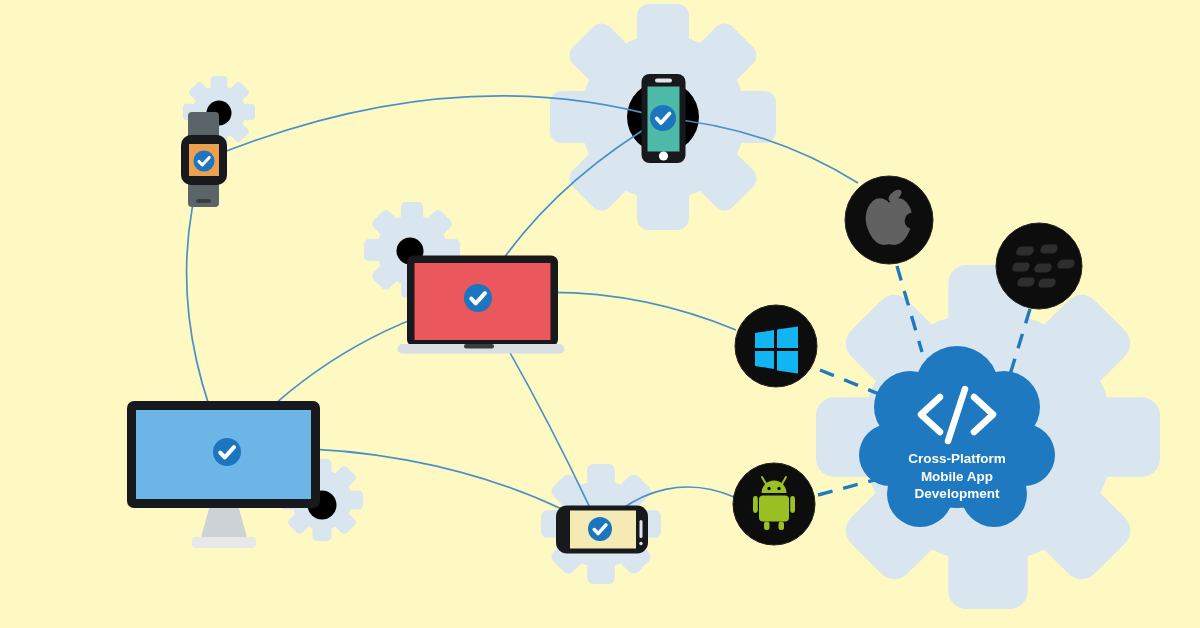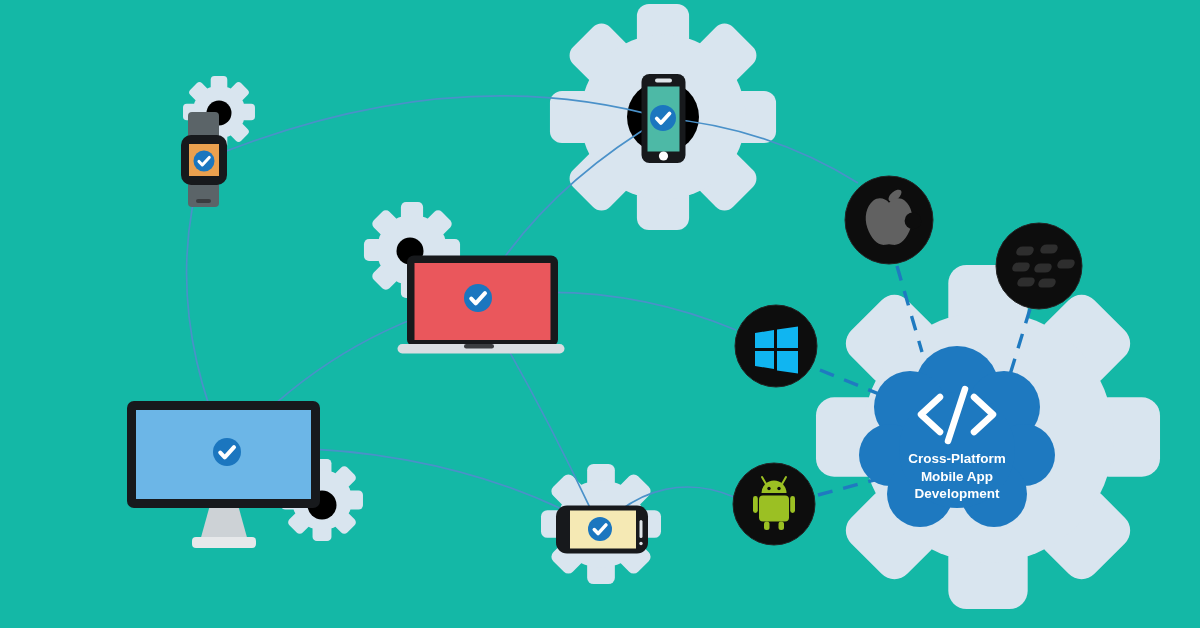--- a/index.html
+++ b/index.html
@@ -1,16 +1,16 @@
 <!DOCTYPE html>
 <html><head>
 <meta charset="utf-8">
 <style>
   html,body{margin:0;padding:0;background:#000;}
-  .stage{position:relative;width:1200px;height:628px;background:#14b8a6;overflow:hidden;}
+  .stage{position:relative;width:1200px;height:628px;background:#fef9c3;overflow:hidden;}
   svg{display:block;}
   .cloud-label{font-family:"Liberation Sans",sans-serif;font-weight:bold;font-size:13.5px;fill:#ffffff;text-anchor:middle;}
 </style>
 </head>
 <body>
 
 <div class="stage">
 <svg width="1200" height="628" viewBox="0 0 1200 628">
 
   <defs>

